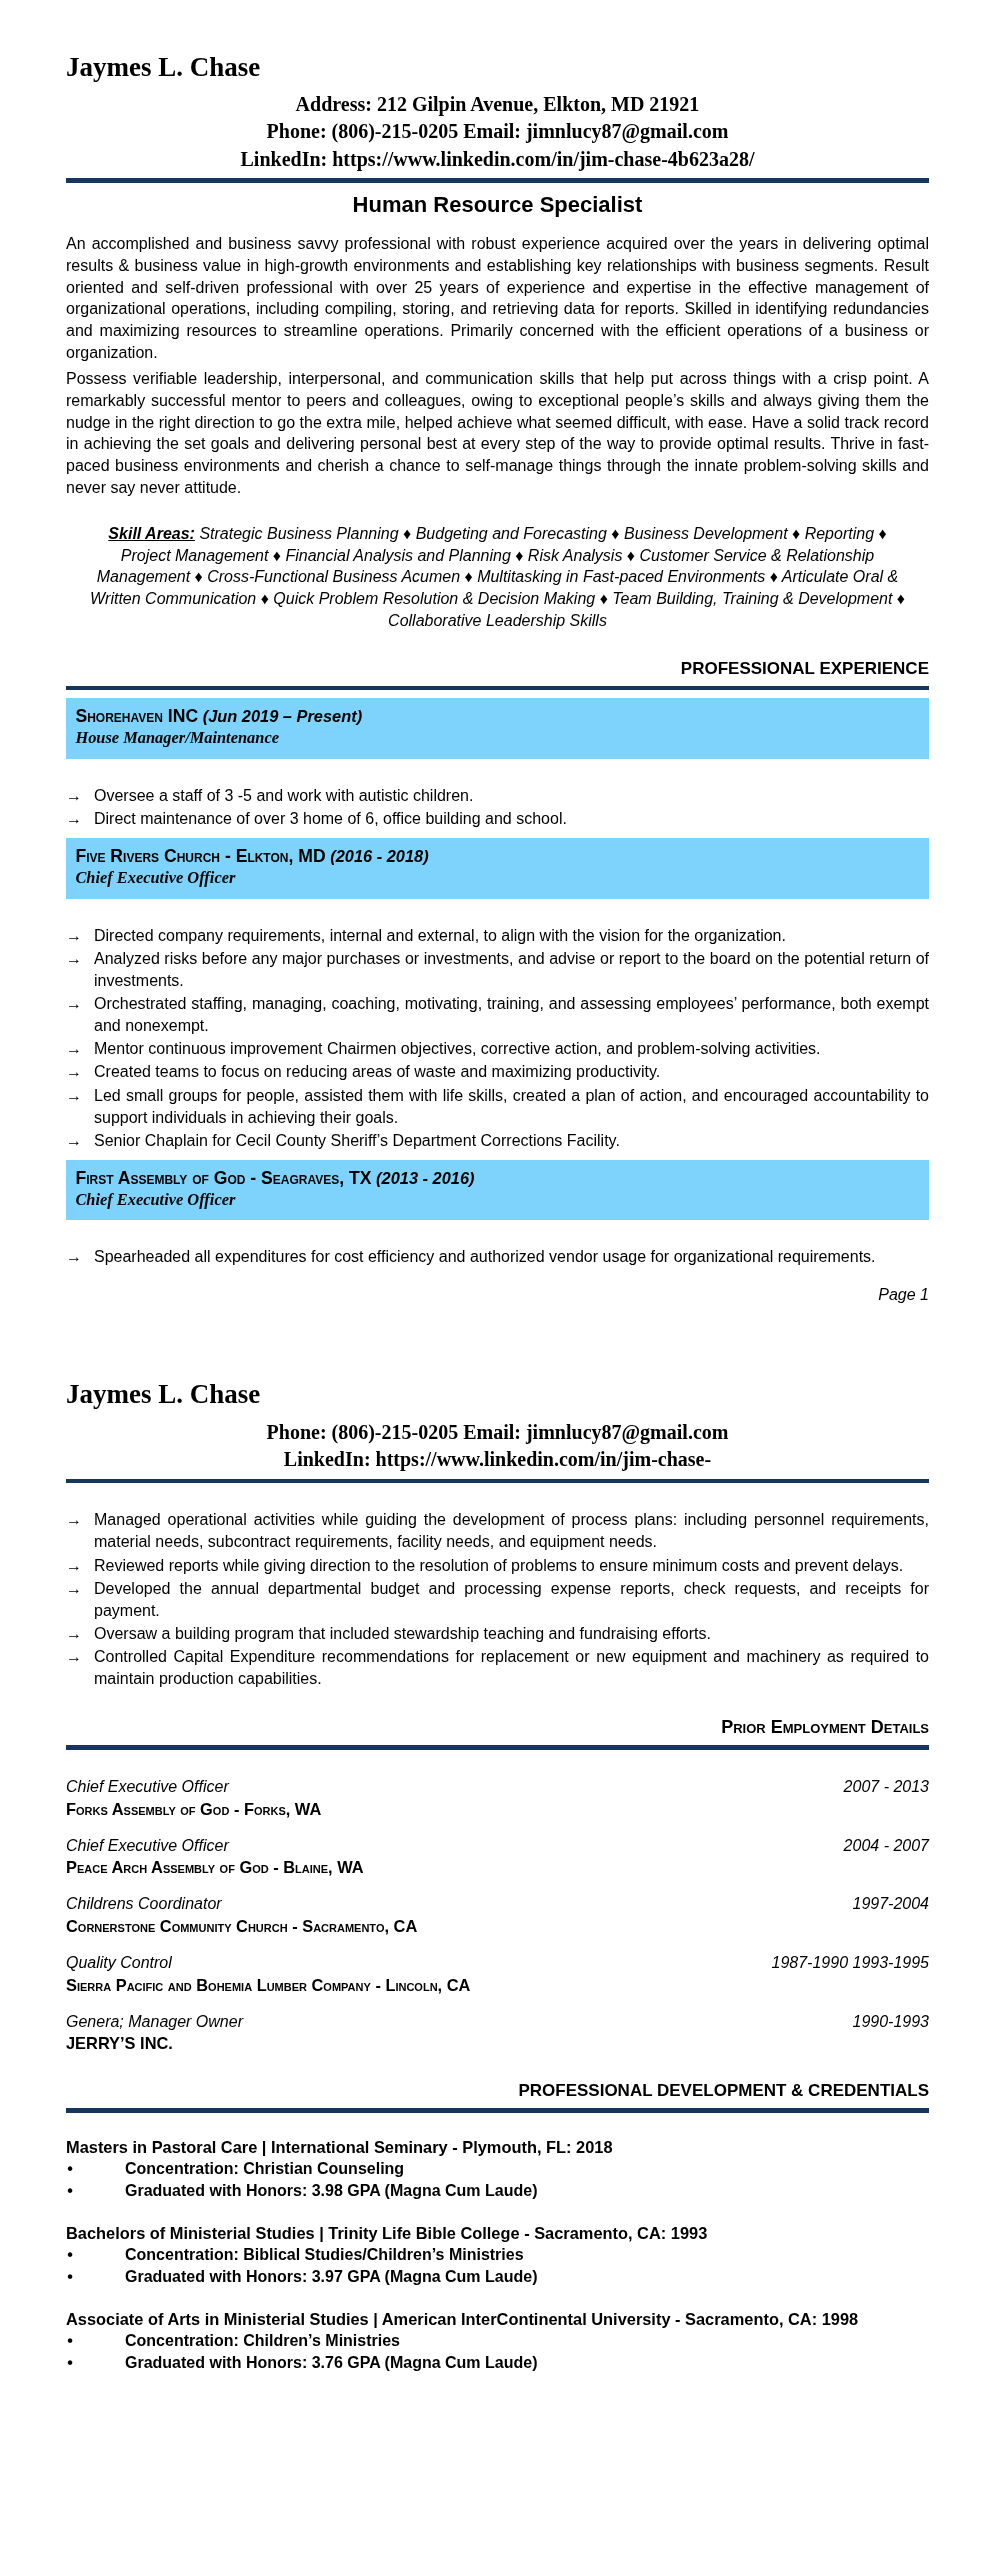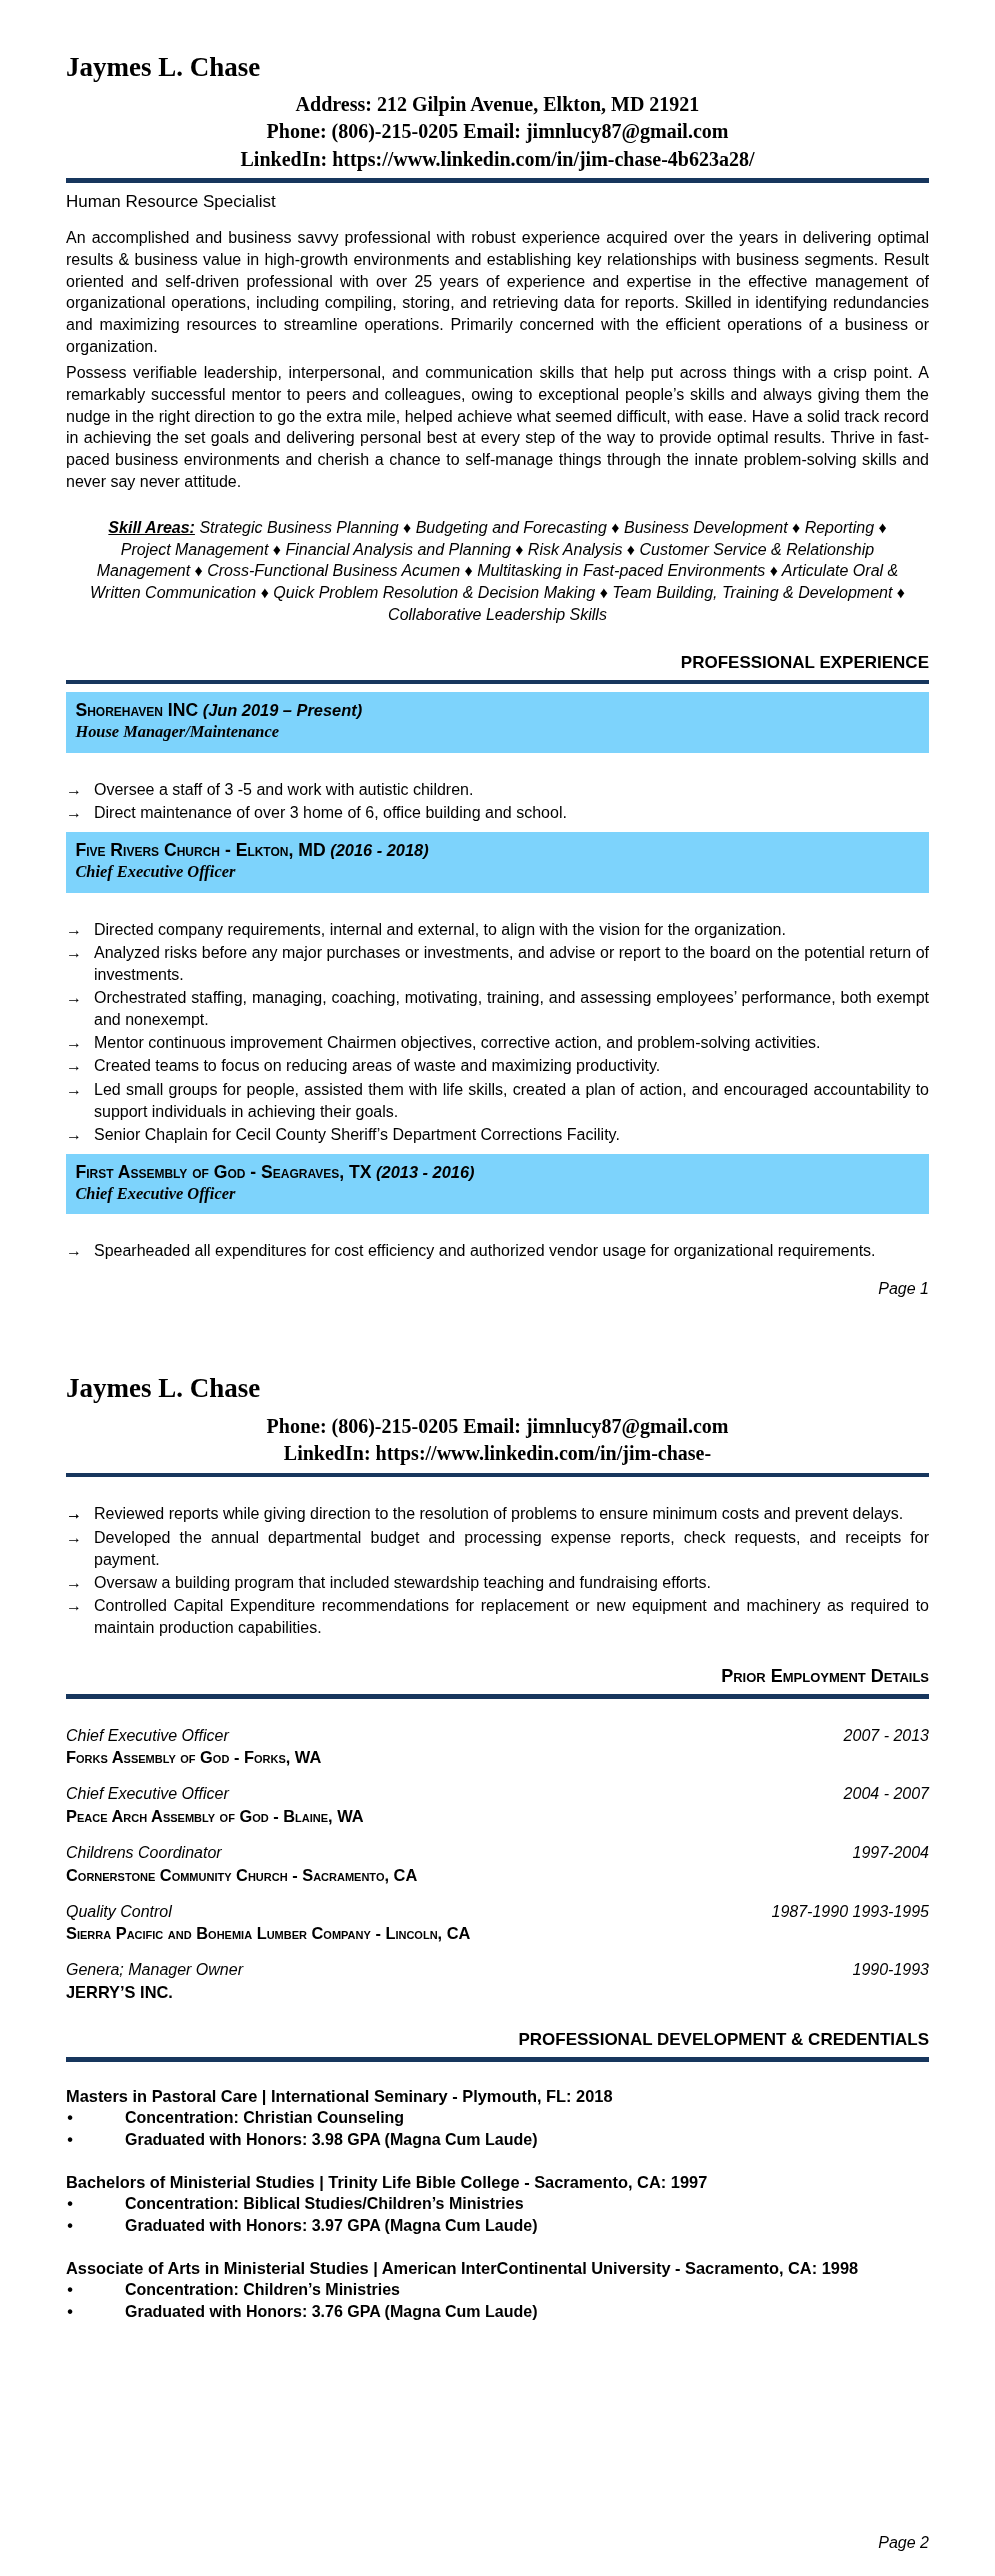--- a/index.html
+++ b/index.html
@@ -24,22 +24,22 @@
     font-family: "Liberation Serif", serif;
     font-size: 20px; line-height: 16.4px;
     font-weight: bold; text-align: center;
     margin-bottom: 11px;
   }
   .navy-rule {
     height: 4.7px; background: #17365d;
     margin-top: 7px;
   }
   .role-title {
-    font-size: 17px; font-weight: normal;
-    margin-top: 9.4px;
+    font-size: 22px; font-weight: bold;
+    text-align: center; margin-top: 9.4px;
   }
   
   .para {
     font-size: 16px; line-height: 21.7px;
     text-align: justify; margin-top: 4.7px;
   }
   .para.first { margin-top: 15px; }
   .skills-block {
     margin-top: 24.6px;
     font-size: 16px; line-height: 21.7px;
@@ -165,21 +165,21 @@
   <div class="page-label">Page 1</div>
 
   <div class="page-break"></div>
 
   <div class="doc-name p2-name">Jaymes L. Chase</div>
   <div class="contact-line">Phone: (806)-215-0205 Email: jimnlucy87@gmail.com</div>
   <div class="contact-line">LinkedIn: https://www.linkedin.com/in/jim-chase-</div>
   <div class="navy-rule"></div>
 
   <ul class="arrow-list" id="continued-bullets">
-      <li><span class="arrow">→</span></li>
+      <li><span class="arrow">→</span><span>Managed operational activities while guiding the development of process plans:  including personnel requirements, material needs, subcontract requirements, facility needs, and equipment needs.</span></li>
       <li><span class="arrow">→</span><span>Reviewed reports while giving direction to the resolution of problems to ensure minimum costs and prevent delays.</span></li>
       <li><span class="arrow">→</span><span>Developed the annual departmental budget and processing expense reports, check requests, and receipts for payment.</span></li>
       <li><span class="arrow">→</span><span>Oversaw a building program that included stewardship teaching and fundraising efforts.</span></li>
       <li><span class="arrow">→</span><span>Controlled Capital Expenditure recommendations for replacement or new equipment and machinery as required to maintain production capabilities.</span></li>
     </ul>
 
   <div class="section-header smallcaps">Prior Employment Details</div>
   <div class="navy-rule"></div>
 
   <div class="prior-list" id="prior-container">
@@ -225,21 +225,21 @@
 
   <div class="edu-list" id="edu-container">
       <div class="edu-entry">
         <div class="edu-degree">Masters in Pastoral Care | International Seminary - Plymouth, FL: 2018</div>
         <ul class="dot-list">
           <li><span class="dot">•</span><span>Concentration: Christian Counseling</span></li>
           <li><span class="dot">•</span><span>Graduated with Honors: 3.98 GPA (Magna Cum Laude)</span></li>
         </ul>
       </div>
       <div class="edu-entry">
-        <div class="edu-degree">Bachelors of Ministerial Studies | Trinity Life Bible College - Sacramento, CA: 1997</div>
+        <div class="edu-degree">Bachelors of Ministerial Studies | Trinity Life Bible College - Sacramento, CA: 1993</div>
         <ul class="dot-list">
           <li><span class="dot">•</span><span>Concentration:  Biblical Studies/Children’s Ministries</span></li>
           <li><span class="dot">•</span><span>Graduated with Honors: 3.97 GPA (Magna Cum Laude)</span></li>
         </ul>
       </div>
       <div class="edu-entry">
         <div class="edu-degree">Associate of Arts in Ministerial Studies | American InterContinental University - Sacramento, CA: 1998</div>
         <ul class="dot-list">
           <li><span class="dot">•</span><span>Concentration: Children’s Ministries</span></li>
           <li><span class="dot">•</span><span>Graduated with Honors: 3.76 GPA (Magna Cum Laude)</span></li>

